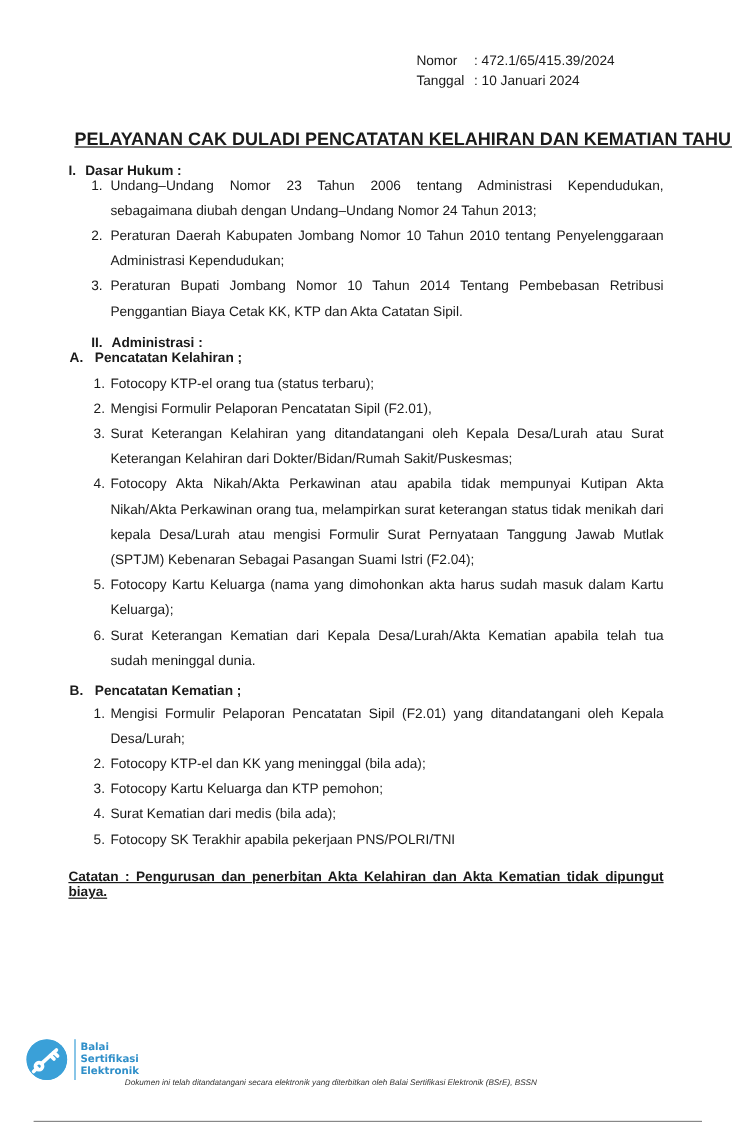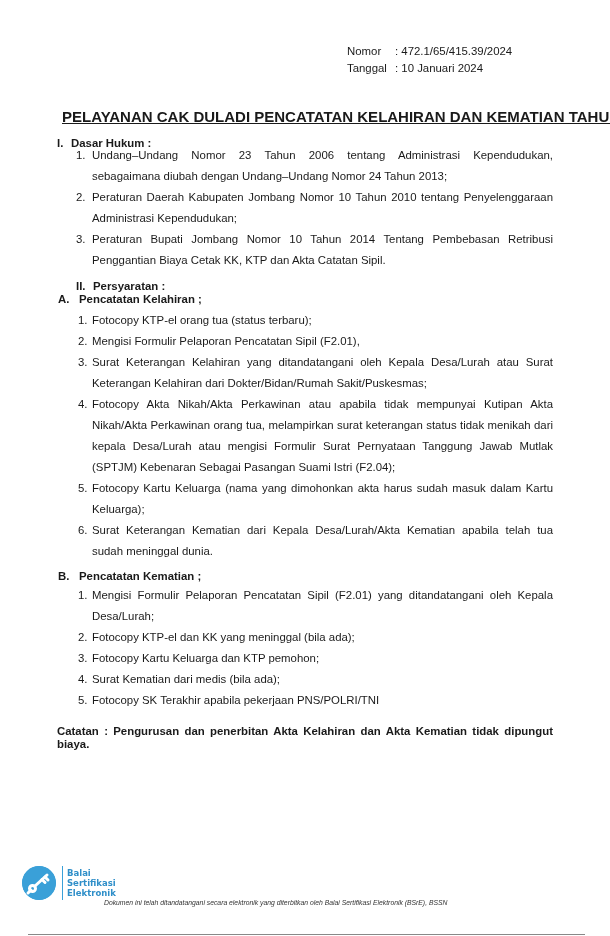--- a/index.html
+++ b/index.html
@@ -17,21 +17,21 @@
     .title { position: absolute; left: 62px; top: 108px; width: 490px; font-weight: bold; text-decoration: underline; font-size: 15px; white-space: nowrap; }
 
     .sec-head { position: absolute; font-weight: bold; font-size: 11.4px; display: flex; white-space: nowrap; }
     .sec-head .num { display: inline-block; }
 
     .list { position: absolute; left: 76px; width: 477px; }
     .item { display: flex; font-size: 11.4px; line-height: 21px; margin-bottom: 0px; }
     .item .n { width: 16px; flex: none; }
     .item .t { flex: 1; text-align: justify; text-align-last: left; }
 
-    .note { position: absolute; left: 57px; top: 725px; width: 496px; font-weight: bold; font-size: 11.4px; line-height: 13px; text-align: justify; }
+    .note { position: absolute; left: 57px; top: 725px; width: 496px; font-weight: bold; font-size: 11.4px; line-height: 13px; text-align: justify; text-decoration: underline; }
 
     .bsre-logo { position: absolute; left: 22px; top: 866px; display: flex; align-items: center; }
     .bsre-circle { width: 34px; height: 34px; border-radius: 50%; background: #3aa0d8; position: relative; overflow: hidden; }
     .bsre-divider { width: 1px; height: 34px; background: #3aa0d8; margin-left: 6px; margin-right: 4px; }
     .bsre-text { font-size: 8.5px; font-weight: bold; color: #2f8fc9; line-height: 10px; font-family: "DejaVu Sans", sans-serif; }
 
     .footer-text { position: absolute; left: 104px; top: 899px; font-size: 6.8px; font-style: italic; color: #333; white-space: nowrap; }
     .footer-line { position: absolute; left: 28px; top: 934px; width: 557px; height: 1px; background: #888; }
   </style>
 </head>
@@ -64,21 +64,21 @@
     <span class="t">Peraturan Daerah Kabupaten Jombang Nomor 10 Tahun 2010 tentang Penyelenggaraan Administrasi Kependudukan;</span>
   </div>
   <div class="item">
     <span class="n">3.</span>
     <span class="t">Peraturan Bupati Jombang Nomor 10 Tahun 2014 Tentang Pembebasan Retribusi Penggantian Biaya Cetak KK, KTP dan Akta Catatan Sipil.</span>
   </div>
 </div>
 
 <div class="sec-head" style="left:54px; top:280px;padding-left:22px;">
   <span class="num" style="width:17px;">II.</span>
-  <span>Persyaratan :</span>
+  <span>Administrasi :</span>
 </div>
 
 <div class="sec-head" style="left:58px; top:293px;">
   <span class="num" style="width:21px;">A.</span>
   <span>Pencatatan Kelahiran ;</span>
 </div>
 <div class="list" style="top:310px; left:78px; width:475px;">
   <div class="item">
     <span class="n" style="width:14px;">1.</span>
     <span class="t">Fotocopy KTP-el orang tua (status terbaru);</span>

